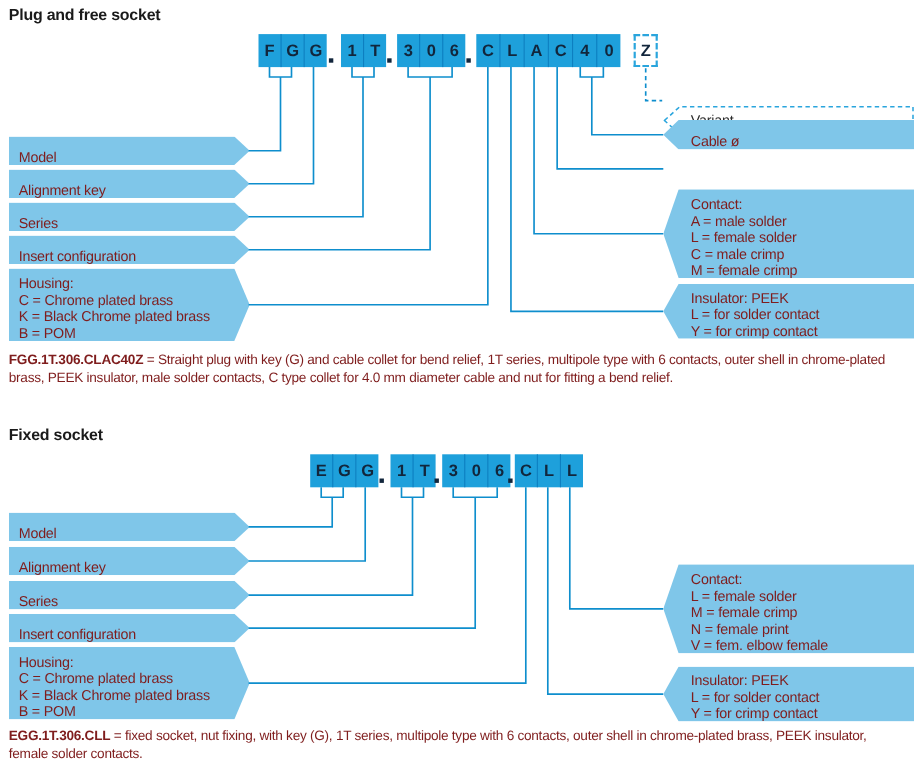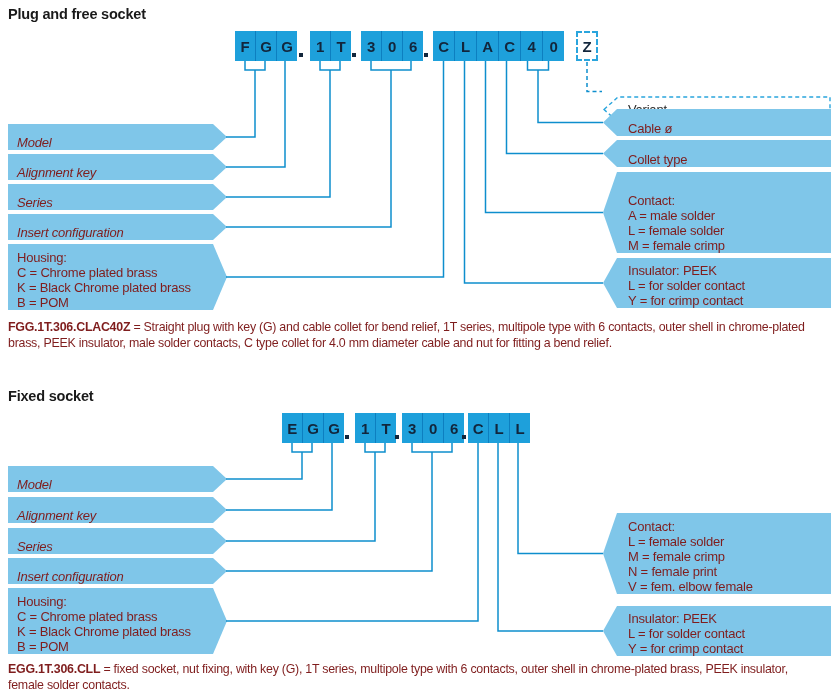--- a/index.html
+++ b/index.html
@@ -20,21 +20,21 @@
         border:2px dashed #2aa5dd;background:#fff;display:flex;align-items:center;justify-content:center;
         font-size:15px;font-weight:bold;color:#12263c;}
 
   
   .banner{position:absolute;background:#7fc6e9;display:flex;flex-direction:column;justify-content:flex-end;
           font-size:13px;color:#7f1d1d;letter-spacing:-0.2px;line-height:15px;}
   .banner-l{left:8px;width:219px;padding-left:9px;box-sizing:border-box;
             clip-path:polygon(0 0,calc(100% - 14px) 0,100% 50%,calc(100% - 14px) 100%,0 100%);}
   .banner-r{left:603px;width:228px;padding-left:25px;box-sizing:border-box;
             clip-path:polygon(0 50%,14px 0,100% 0,100% 100%,14px 100%);}
-  .h1line{height:26px;font-style:italic;}
+  .h1line{height:26px;}
   .variant-banner{position:absolute;left:603px;top:96px;width:228px;height:27px;}
   .variant-banner .vb-text{position:absolute;left:25px;top:0;height:27px;display:flex;align-items:center;
             font-size:13px;color:#2b2b2b;letter-spacing:-0.2px;}
 
   .desc{position:absolute;left:8px;width:817px;font-size:12.4px;line-height:15.5px;
         letter-spacing:-0.25px;color:#7f1d1d;}
   .desc b{letter-spacing:-0.25px;}
 
   svg.lines{position:absolute;left:0;top:0;pointer-events:none;}
 </style>
@@ -66,27 +66,25 @@
 
   <div class="variant-banner">
     <svg width="228" height="27">
       <path d="M1,13.5 L15,1 H227 V26 H15 Z" fill="#ffffff" stroke="#2aa5dd" stroke-width="1.4" stroke-dasharray="4 3"></path>
     </svg>
     <div class="vb-text">Variant</div>
   </div>
   <div class="banner banner-r" style="top:109px;height:27px;">
     <div>Cable ø</div>
     </div>
-  <div class="banner banner-r" style="top:140px;height:27px;">
-    <div>Collet type</div>
-    </div>
   <div class="banner banner-r" style="top:172px;height:81px;">
     <div>Contact:</div>
     <div>A = male solder</div>
     <div>L = female solder</div>
+    <div>C = male crimp</div>
     <div>M = female crimp</div>
   </div>
   <div class="banner banner-r" style="top:258px;height:50px;">
     <div>Insulator: PEEK</div>
     <div>L = for solder contact</div>
     <div>Y = for crimp contact</div>
   </div>
 
   <div class="code-block" style="left:235px;top:31px;">
     <div class="cell">F</div>

